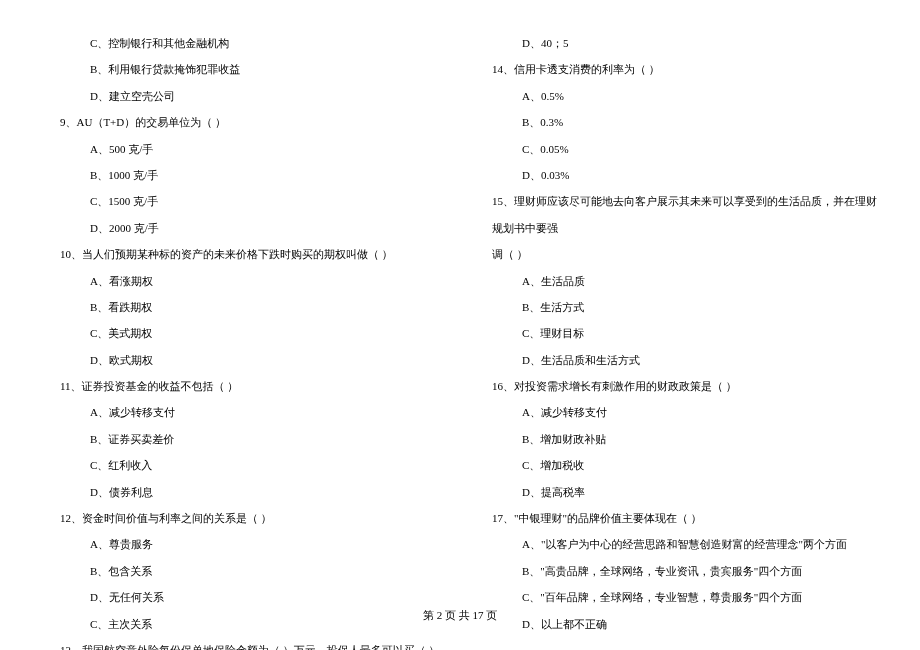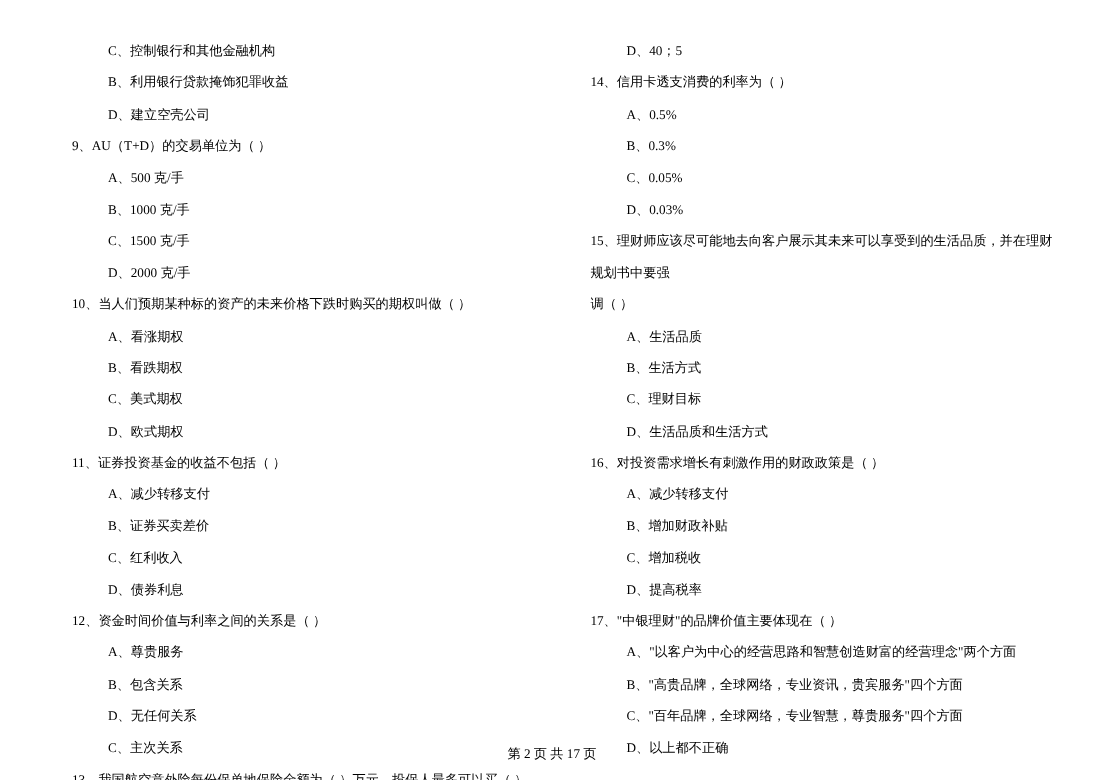--- a/index.html
+++ b/index.html
@@ -27,21 +27,21 @@
     }
     .question {
       padding-left: 0;
       font-family: Liberation Serif, serif;
     }
     .tail {
       padding-left: 0;
     }
     .footer {
       position: absolute;
-      bottom: 14px;
+      bottom: 27px;
       left: 0;
       width: 100%;
       text-align: center;
       font-size: 11px;
     }
   </style>
 </head>
 <body>
 
 <div class="page">

